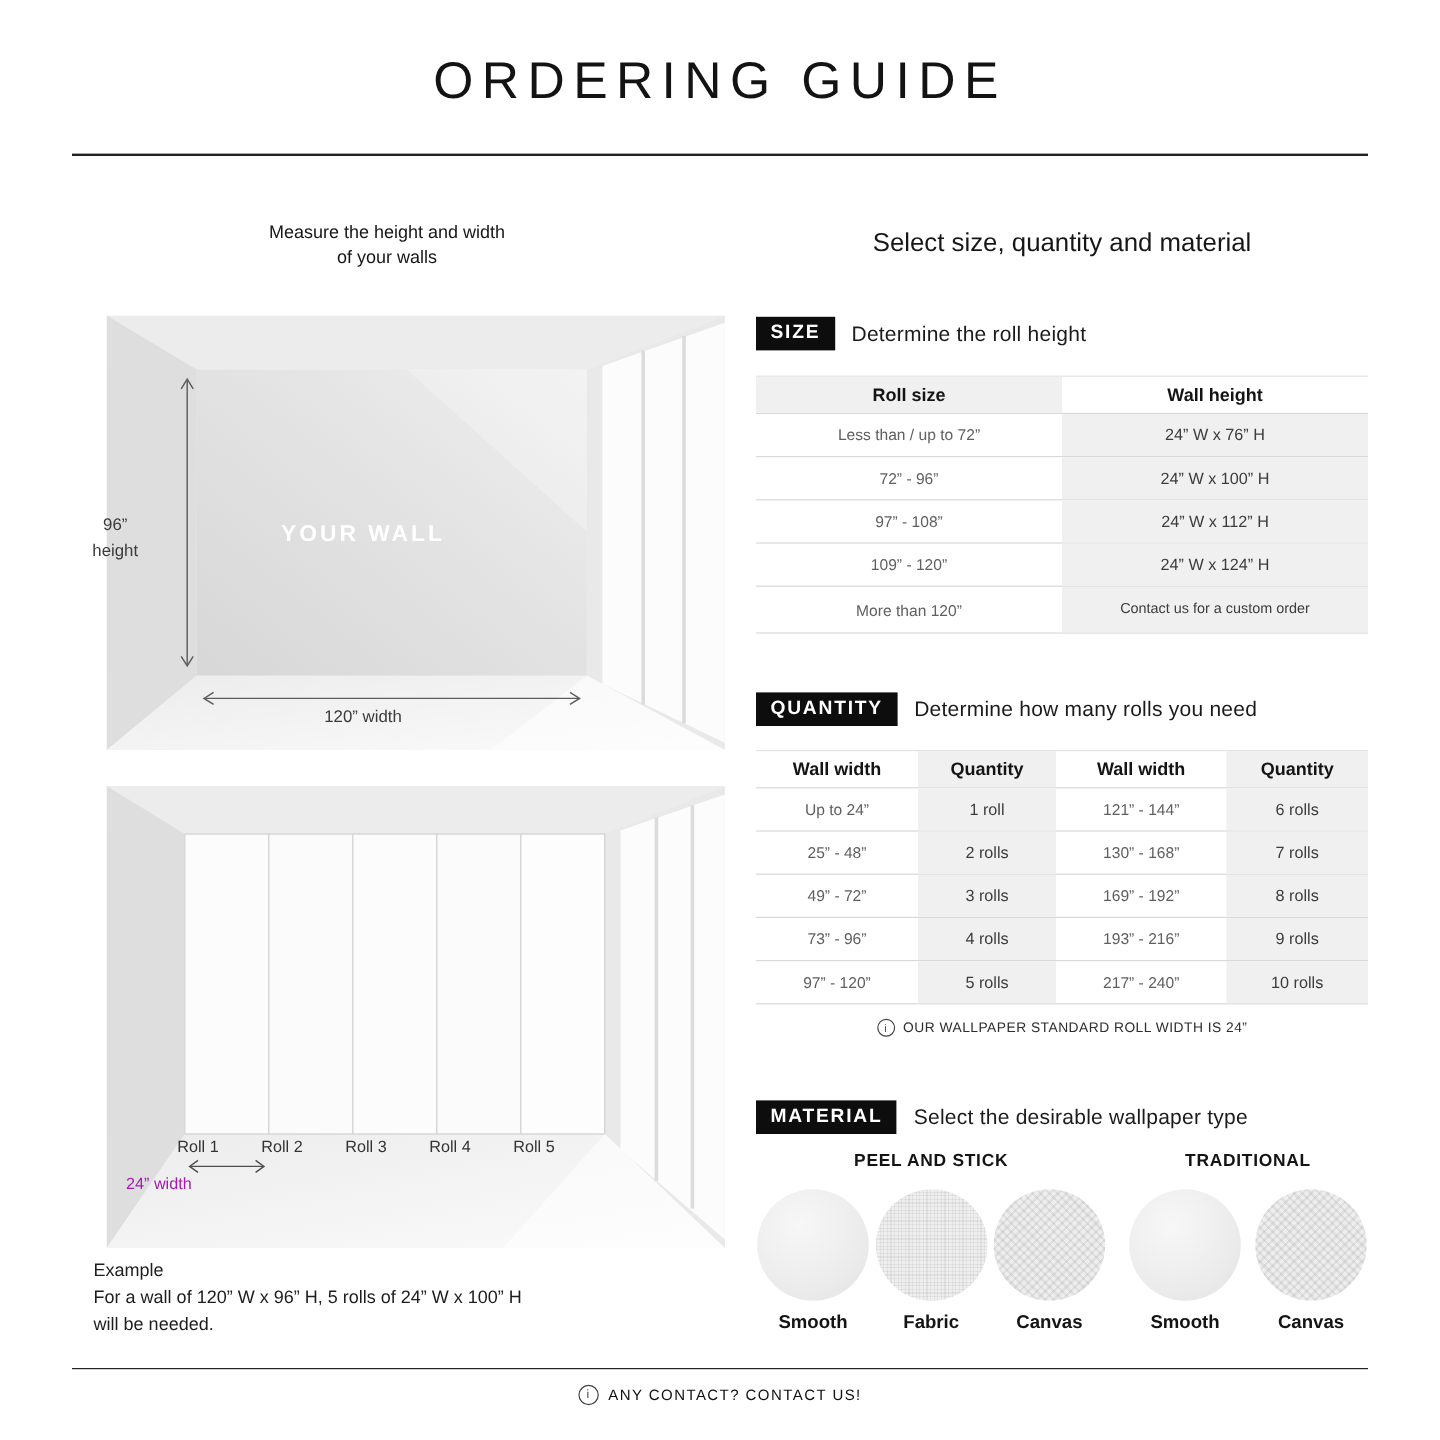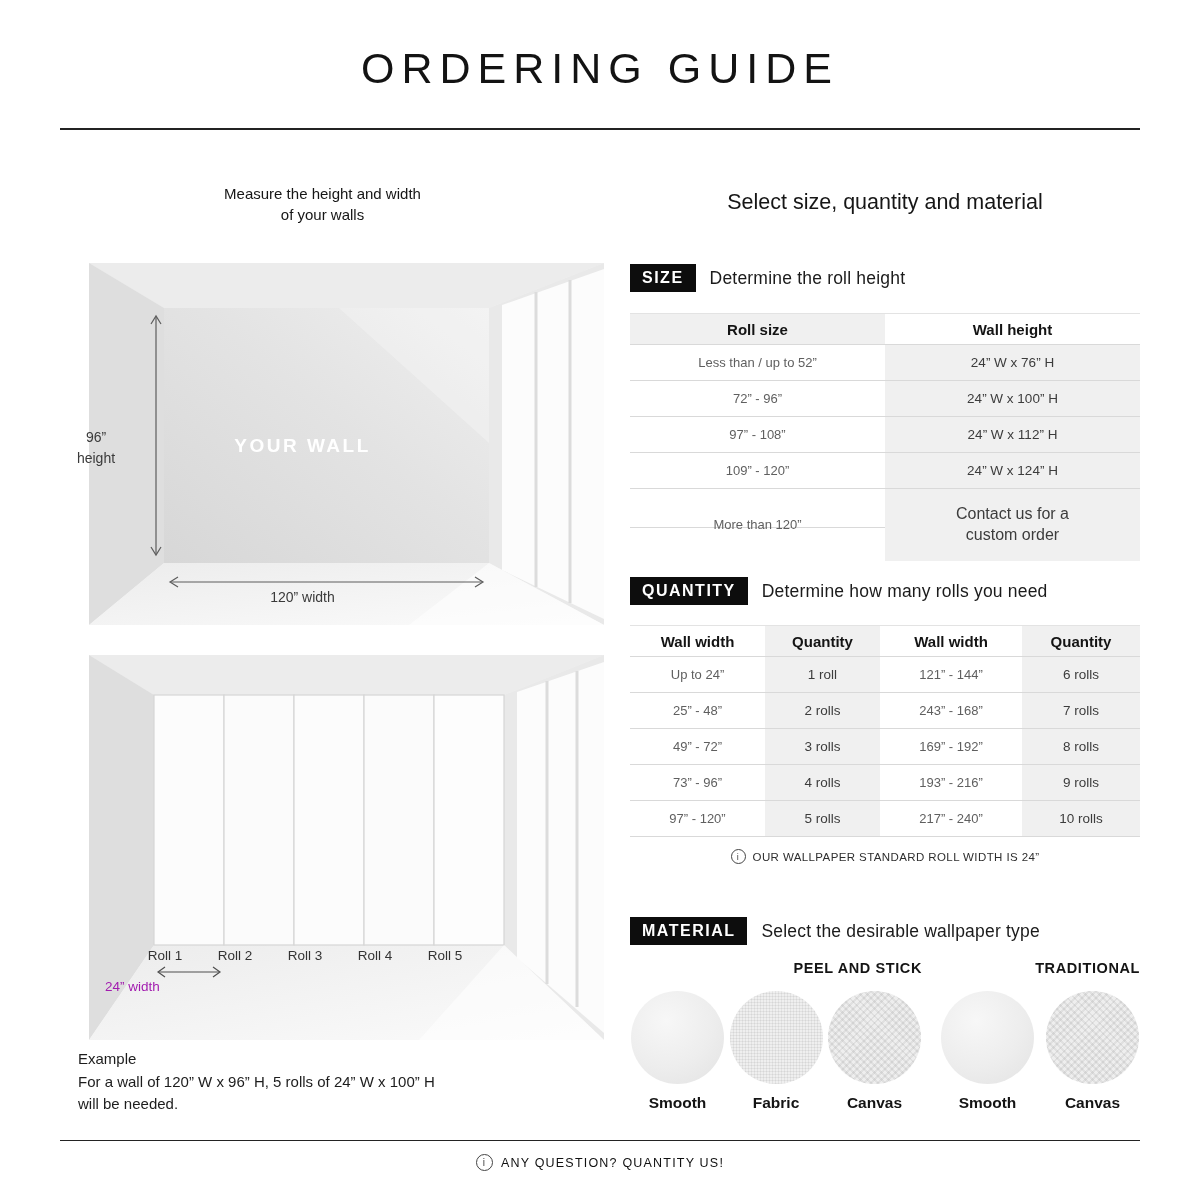--- a/index.html
+++ b/index.html
@@ -52,37 +52,37 @@
   .size-table .trow { grid-template-columns: 255px 255px; height: 35px; }
   .size-table .trow.thead { height: 30px; }
   .size-table .trow.tlast { height: 38px; }
   .quantity-table .trow { grid-template-columns: 135px 115px 142px 118px; height: 35px; }
   .quantity-table .trow.thead { height: 30px; }
   .cell { display: flex; align-items: center; justify-content: center; text-align: center; }
   .shaded { background: #f0f0f0; }
   .hdr { font-size: 15px; font-weight: 700; color: #141414; }
   .val { font-size: 13px; color: #5f5f5f; }
   .val2 { font-size: 13.5px; color: #3c3c3c; }
-  .small-wrap { font-size: 16px; line-height: 1.3; max-width: 160px; margin: 15px auto; display: block;
+  .small-wrap { font-size: 12px; line-height: 1.3; max-width: 160px; margin: 2px auto; display: block;
                 align-self: center; }
 
   .q-note { position: absolute; left: 630px; top: 849px; width: 510px; display: flex;
             justify-content: center; align-items: center; gap: 7px;
             font-size: 11.5px; letter-spacing: 0.4px; color: #2e2e2e; }
   .info-circle { display: inline-flex; align-items: center; justify-content: center;
                  width: 13px; height: 13px; border: 1px solid #444; border-radius: 50%;
                  font-size: 9px; color: #444; flex: 0 0 auto; }
   .info-circle.big { width: 15px; height: 15px; font-size: 10px; }
 
   .material-groups { position: absolute; left: 630px; top: 960px; width: 510px;
                      display: flex; justify-content: space-between; }
   .mat-group { display: flex; flex-direction: column; }
   .mat-group.g1 { width: 292px; }
   .mat-group.g2 { width: 200px; }
-  .mat-name { text-align: right; font-weight: 700; font-size: 14.5px; letter-spacing: 0.6px;
+  .mat-name { text-align: center; font-weight: 700; font-size: 14.5px; letter-spacing: 0.6px;
               color: #141414; margin-bottom: 15px; }
   .swatch-row { display: flex; justify-content: space-between; }
   .swatch { width: 95px; display: flex; flex-direction: column; align-items: center; }
   .swatch-circle { width: 93px; height: 93px; border-radius: 50%; }
   .tex-smooth { background: radial-gradient(circle at 38% 32%, #f7f7f7 0%, #ededed 55%, #e2e2e2 100%); }
   .tex-fabric { background-color: #efefef;
                 background-image: repeating-linear-gradient(0deg, rgba(0,0,0,0.055) 0 1px, transparent 1px 3px),
                                   repeating-linear-gradient(90deg, rgba(0,0,0,0.055) 0 1px, transparent 1px 3px); }
   .tex-canvas { background-color: #eeeeee;
                 background-image: repeating-linear-gradient(45deg, rgba(0,0,0,0.06) 0 2px, transparent 2px 5px),
@@ -202,21 +202,21 @@
     <span class="badge">SIZE</span>
     <span class="sec-sub">Determine the roll height</span>
   </div>
 
   <div class="table size-table">
     <div class="trow thead">
       <div class="cell hdr shaded">Roll size</div>
       <div class="cell hdr">Wall height</div>
     </div>
     <div class="trow">
-      <div class="cell val">Less than / up to 52”</div>
+      <div class="cell val">Less than / up to 72”</div>
       <div class="cell val2 shaded">24” W x 76” H</div>
     </div>
     <div class="trow">
       <div class="cell val">72” - 96”</div>
       <div class="cell val2 shaded">24” W x 100” H</div>
     </div>
     <div class="trow">
       <div class="cell val">97” - 108”</div>
       <div class="cell val2 shaded">24” W x 112” H</div>
     </div>
@@ -246,21 +246,21 @@
     </div>
     <div class="trow">
       <div class="cell val">Up to 24”</div>
       <div class="cell val2 shaded">1 roll</div>
       <div class="cell val">121” - 144”</div>
       <div class="cell val2 shaded">6 rolls</div>
     </div>
     <div class="trow">
       <div class="cell val">25” - 48”</div>
       <div class="cell val2 shaded">2 rolls</div>
-      <div class="cell val">243” - 168”</div>
+      <div class="cell val">130” - 168”</div>
       <div class="cell val2 shaded">7 rolls</div>
     </div>
     <div class="trow">
       <div class="cell val">49” - 72”</div>
       <div class="cell val2 shaded">3 rolls</div>
       <div class="cell val">169” - 192”</div>
       <div class="cell val2 shaded">8 rolls</div>
     </div>
     <div class="trow">
       <div class="cell val">73” - 96”</div>
@@ -315,16 +315,16 @@
           <div class="swatch-circle tex-canvas"></div>
           <div class="swatch-label">Canvas</div>
         </div>
       </div>
     </div>
   </div>
 
   <div class="rule bottom-rule"></div>
   <div class="footer">
     <span class="info-circle big">i</span>
-    <span>ANY QUESTION? QUANTITY US!</span>
+    <span>ANY CONTACT? CONTACT US!</span>
   </div>
 
 </div>
 
 </body></html>

